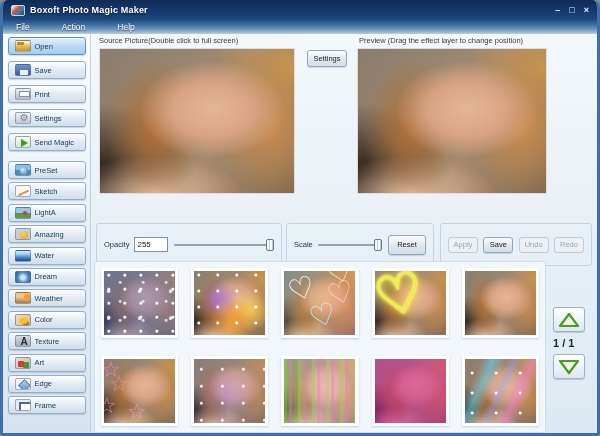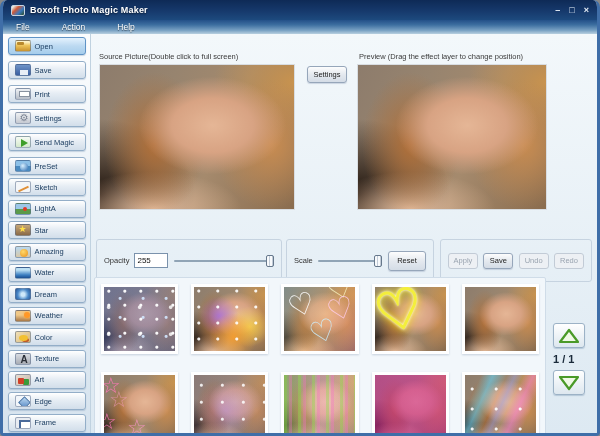--- a/index.html
+++ b/index.html
@@ -78,21 +78,21 @@
     box-shadow:5px 1px 0 #3a9a3a; }
   .icon-texture{ background:linear-gradient(180deg,#d8dce2,#a8acb4); }
   .icon-texture::after{ content:"A"; position:absolute; left:5px; top:0; font-size:10px; font-weight:bold; color:#2a2e36; }
   .icon-edge{ background:#f2f6fa; }
   .icon-edge::after{ content:""; position:absolute; left:4px; top:2px; width:7px; height:7px;
     background:linear-gradient(135deg,#bcd8f0,#5a8cc8); border:1px solid #3a6aa0; transform:rotate(45deg); }
   .icon-frame{ background:#e8ecf2; }
   .icon-frame::after{ content:""; position:absolute; left:3px; top:2px; width:9px; height:7px; border:2px solid #4a6a9a; background:#fff; }
 
   
-  .main{ flex:1; display:flex; flex-direction:column; padding-top:18px; overflow:hidden; }
+  .main{ flex:1; display:flex; flex-direction:column; padding-top:2px; overflow:hidden; }
   .labels-row{ display:flex; font-size:7.5px; color:#3a3a3a; margin-bottom:3px; }
   .src-label{ margin-left:8px; width:260px; }
   .images-row{ display:flex; align-items:flex-start; }
 
   .photo{ position:relative; overflow:hidden; background:
     radial-gradient(ellipse 38% 34% at 58% 42%, #e5b696 0%, #d8a383 55%, rgba(216,163,131,0) 100%),
     radial-gradient(ellipse 30% 45% at 88% 55%, #c98c50 0%, rgba(201,140,80,0) 100%),
     radial-gradient(ellipse 26% 50% at 28% 55%, #b06f38 0%, rgba(176,111,56,0) 100%),
     radial-gradient(ellipse 45% 26% at 28% 100%, #e2bb9c 0%, rgba(224,184,154,0) 100%),
     radial-gradient(ellipse 70% 75% at 0% 90%, #20150e 0%, rgba(32,21,14,0) 70%),
@@ -232,24 +232,20 @@
   </button>
           <button class="sbtn">
     <span class="sicon icon-sketch-pencil"></span>
     <span class="slabel">Sketch</span>
   </button>
           <button class="sbtn">
     <span class="sicon icon-light-a"></span>
     <span class="slabel">LightA</span>
   </button>
           <button class="sbtn">
-    <span class="sicon icon-star"></span>
-    <span class="slabel">Star</span>
-  </button>
-          <button class="sbtn">
     <span class="sicon icon-amazing"></span>
     <span class="slabel">Amazing</span>
   </button>
           <button class="sbtn">
     <span class="sicon icon-water"></span>
     <span class="slabel">Water</span>
   </button>
           <button class="sbtn">
     <span class="sicon icon-dream"></span>
     <span class="slabel">Dream</span>

